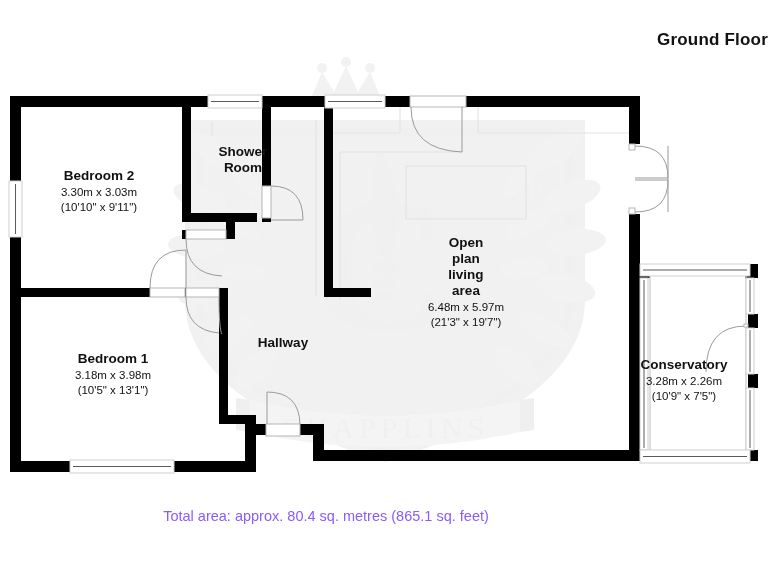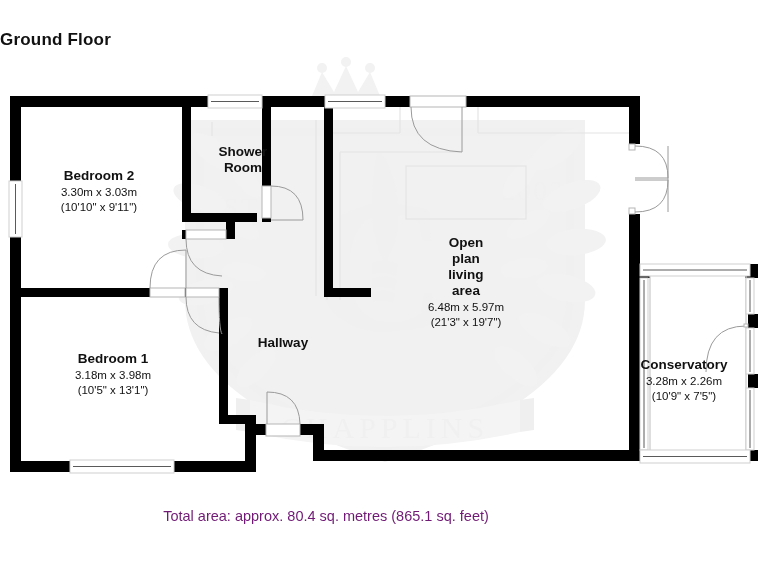--- a/index.html
+++ b/index.html
@@ -18,34 +18,34 @@
   #plan-root {
     position: relative;
     width: 768px;
     height: 576px;
   }
   .page-title {
     position: absolute;
     top: 30px;
     left: 0;
     width: 768px;
-    text-align: left;
+    text-align: right;
     font-size: 17px;
     font-weight: bold;
     letter-spacing: 0.2px;
     color: #111111;
   }
   .footer-note {
     position: absolute;
     top: 508px;
     left: 0;
     width: 652px;
     text-align: center;
     font-size: 14.5px;
-    color: #701a75;
+    color: #8b5cf6;
   }
   svg.floorplan {
     position: absolute;
     top: 0;
     left: 0;
   }
   .rm-name {
     font-family: "Liberation Sans", sans-serif;
     font-size: 13.5px;
     font-weight: bold;

